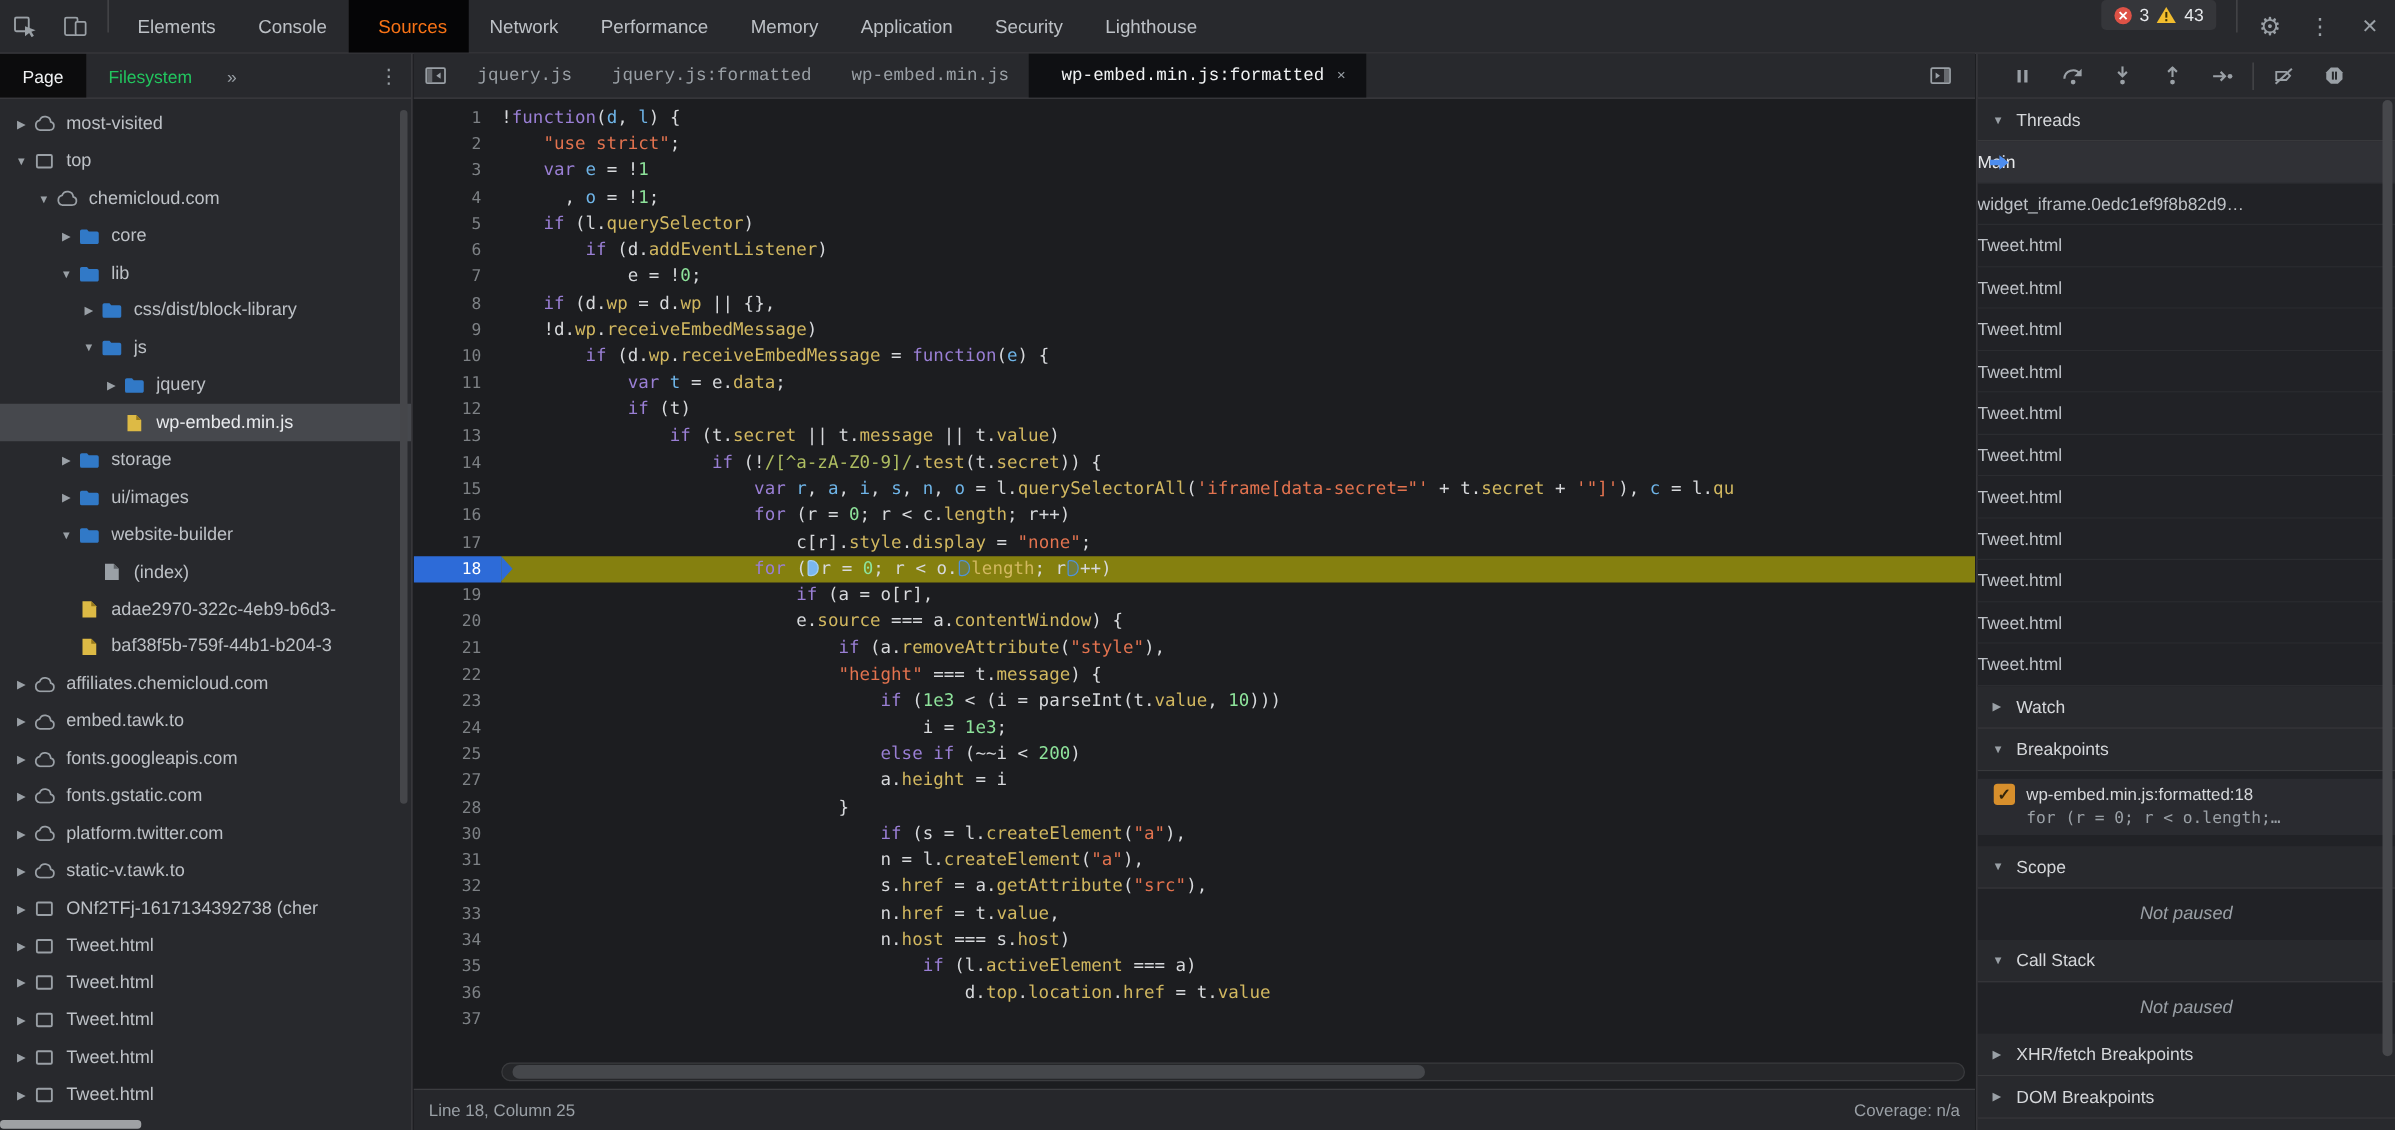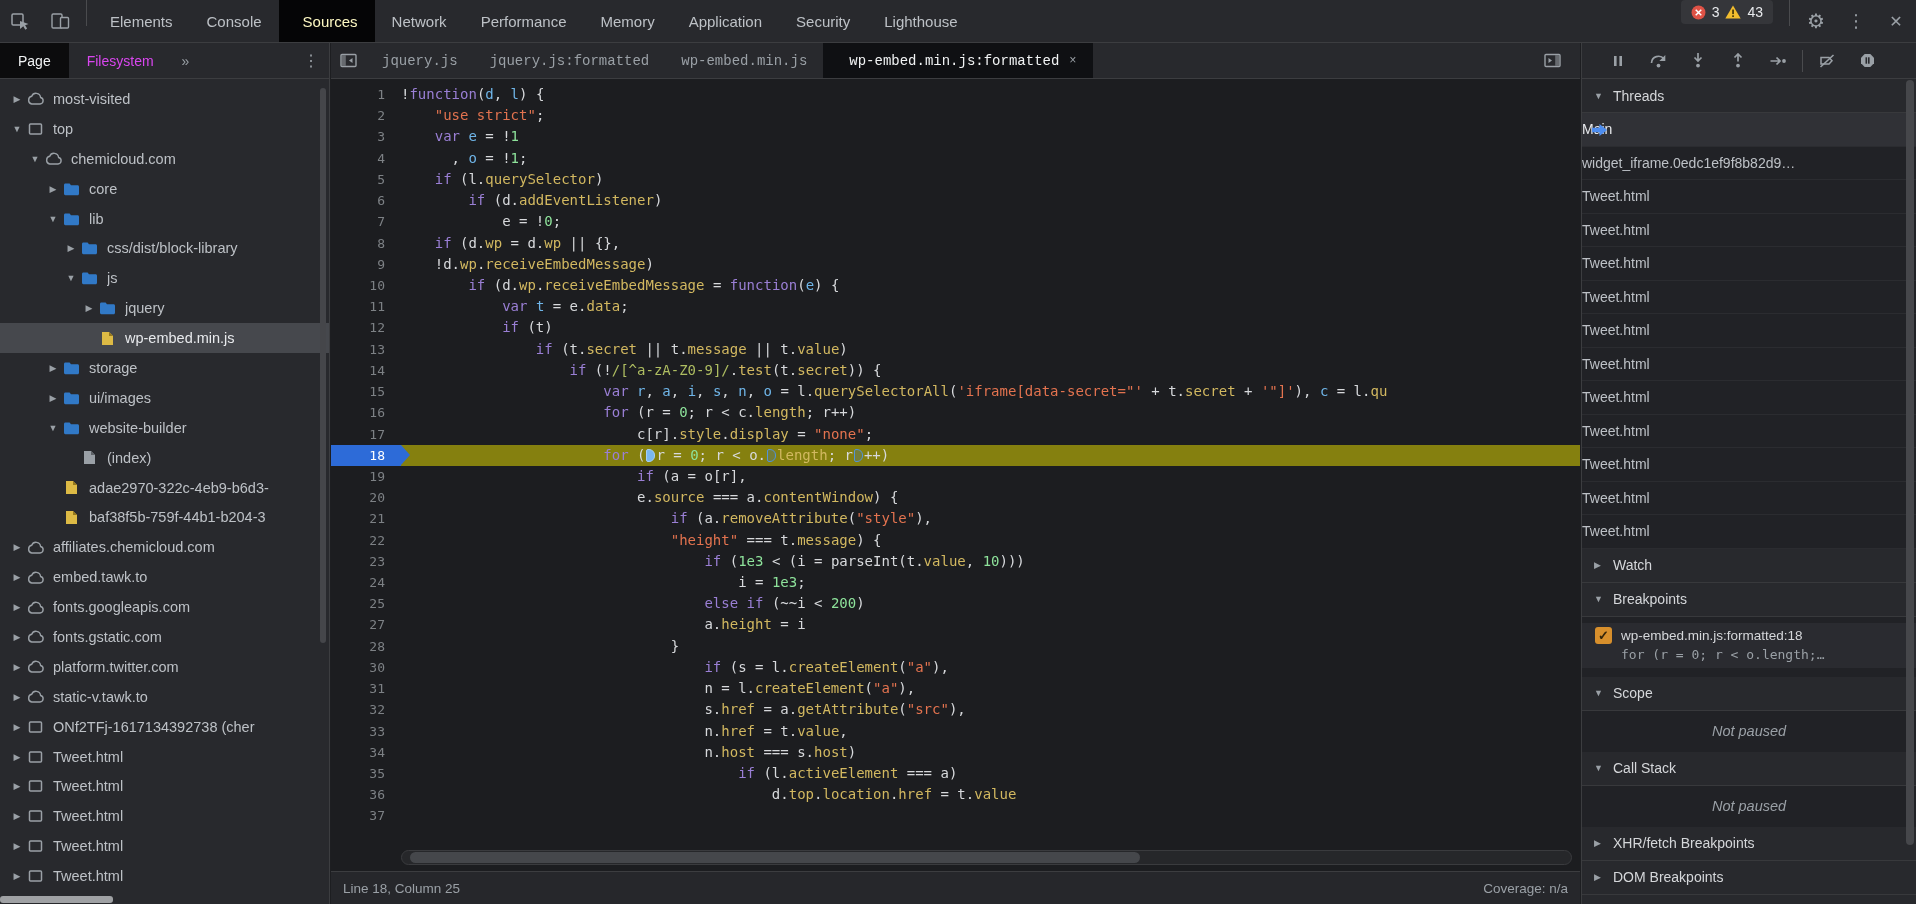--- a/index.html
+++ b/index.html
@@ -3,30 +3,30 @@
 <meta charset="utf-8">
 <style>
   html,body{margin:0;padding:0;background:#111;}
   .screen{position:relative;width:1916px;height:904px;background:#1d1e21;font-family:"Liberation Sans",sans-serif;overflow:hidden;color:#bdc1c6;}
   svg{display:block;}
   
   .topbar{position:absolute;left:0;top:0;width:100%;height:43px;background:#28292d;border-bottom:1px solid #3c3d40;display:flex;align-items:flex-start;box-sizing:border-box;}
   .tb-icon{width:40px;height:42px;display:flex;align-items:center;justify-content:center;cursor:pointer;}
   .tb-divider{width:1px;height:26px;background:#4a4b4e;margin:0 6px;}
   .top-tab{height:42px;display:flex;align-items:center;padding:0 17px;font-size:15px;color:#bdc1c6;cursor:pointer;}
-  .top-tab.active{background:#050506;color:#fef9c3;padding-left:24px;}
+  .top-tab.active{background:#050506;color:#f97316;padding-left:24px;}
   .badge-pill{margin-left:auto;display:flex;align-items:center;gap:6px;background:#35363a;border-radius:4px;padding:4px 10px;margin-right:10px;}
   .badge-pill span{font-size:14px;color:#e8eaed;}
   .gear{font-size:20px;color:#9aa0a6;}
   .kebab{font-size:18px;color:#9aa0a6;letter-spacing:0;}
   .closex{font-size:16px;color:#9aa0a6;}
   
   .left{position:absolute;left:0;top:43px;width:330px;bottom:0;background:#28292d;border-right:1px solid #3c3d40;box-sizing:border-box;overflow:hidden;}
   .left-tabs{height:35px;border-bottom:1px solid #3c3d40;display:flex;align-items:center;}
-  .ltab{height:35px;display:flex;align-items:center;padding:0 18px;font-size:14px;color:#d946ef;cursor:pointer;}
+  .ltab{height:35px;display:flex;align-items:center;padding:0 18px;font-size:14px;color:#22c55e;cursor:pointer;}
   .ltab.active{background:#0c0c0d;color:#f1f3f4;}
   .lmore{color:#9aa0a6;font-size:14px;padding:0 10px;cursor:pointer;}
   .lkebab{margin-left:auto;margin-right:10px;color:#9aa0a6;font-size:16px;cursor:pointer;}
   .tree{position:absolute;top:41px;left:0;right:0;bottom:8px;overflow:hidden;}
   .tree-row{height:29.9px;display:flex;align-items:center;white-space:nowrap;font-size:14.5px;color:#bdc1c6;cursor:pointer;overflow:hidden;}
   .tree-row.selected{background:#46484d;color:#e8eaed;}
   .arrow{width:18px;flex:0 0 18px;text-align:center;color:#9aa0a6;font-size:9px;}
   .ticon{width:19px;flex:0 0 19px;margin-right:8px;display:flex;align-items:center;justify-content:center;}
   .tlabel{overflow:hidden;text-overflow:clip;}
   .tree-vscroll{position:absolute;right:3px;top:45px;width:6px;height:555px;background:#45464a;border-radius:3px;}

